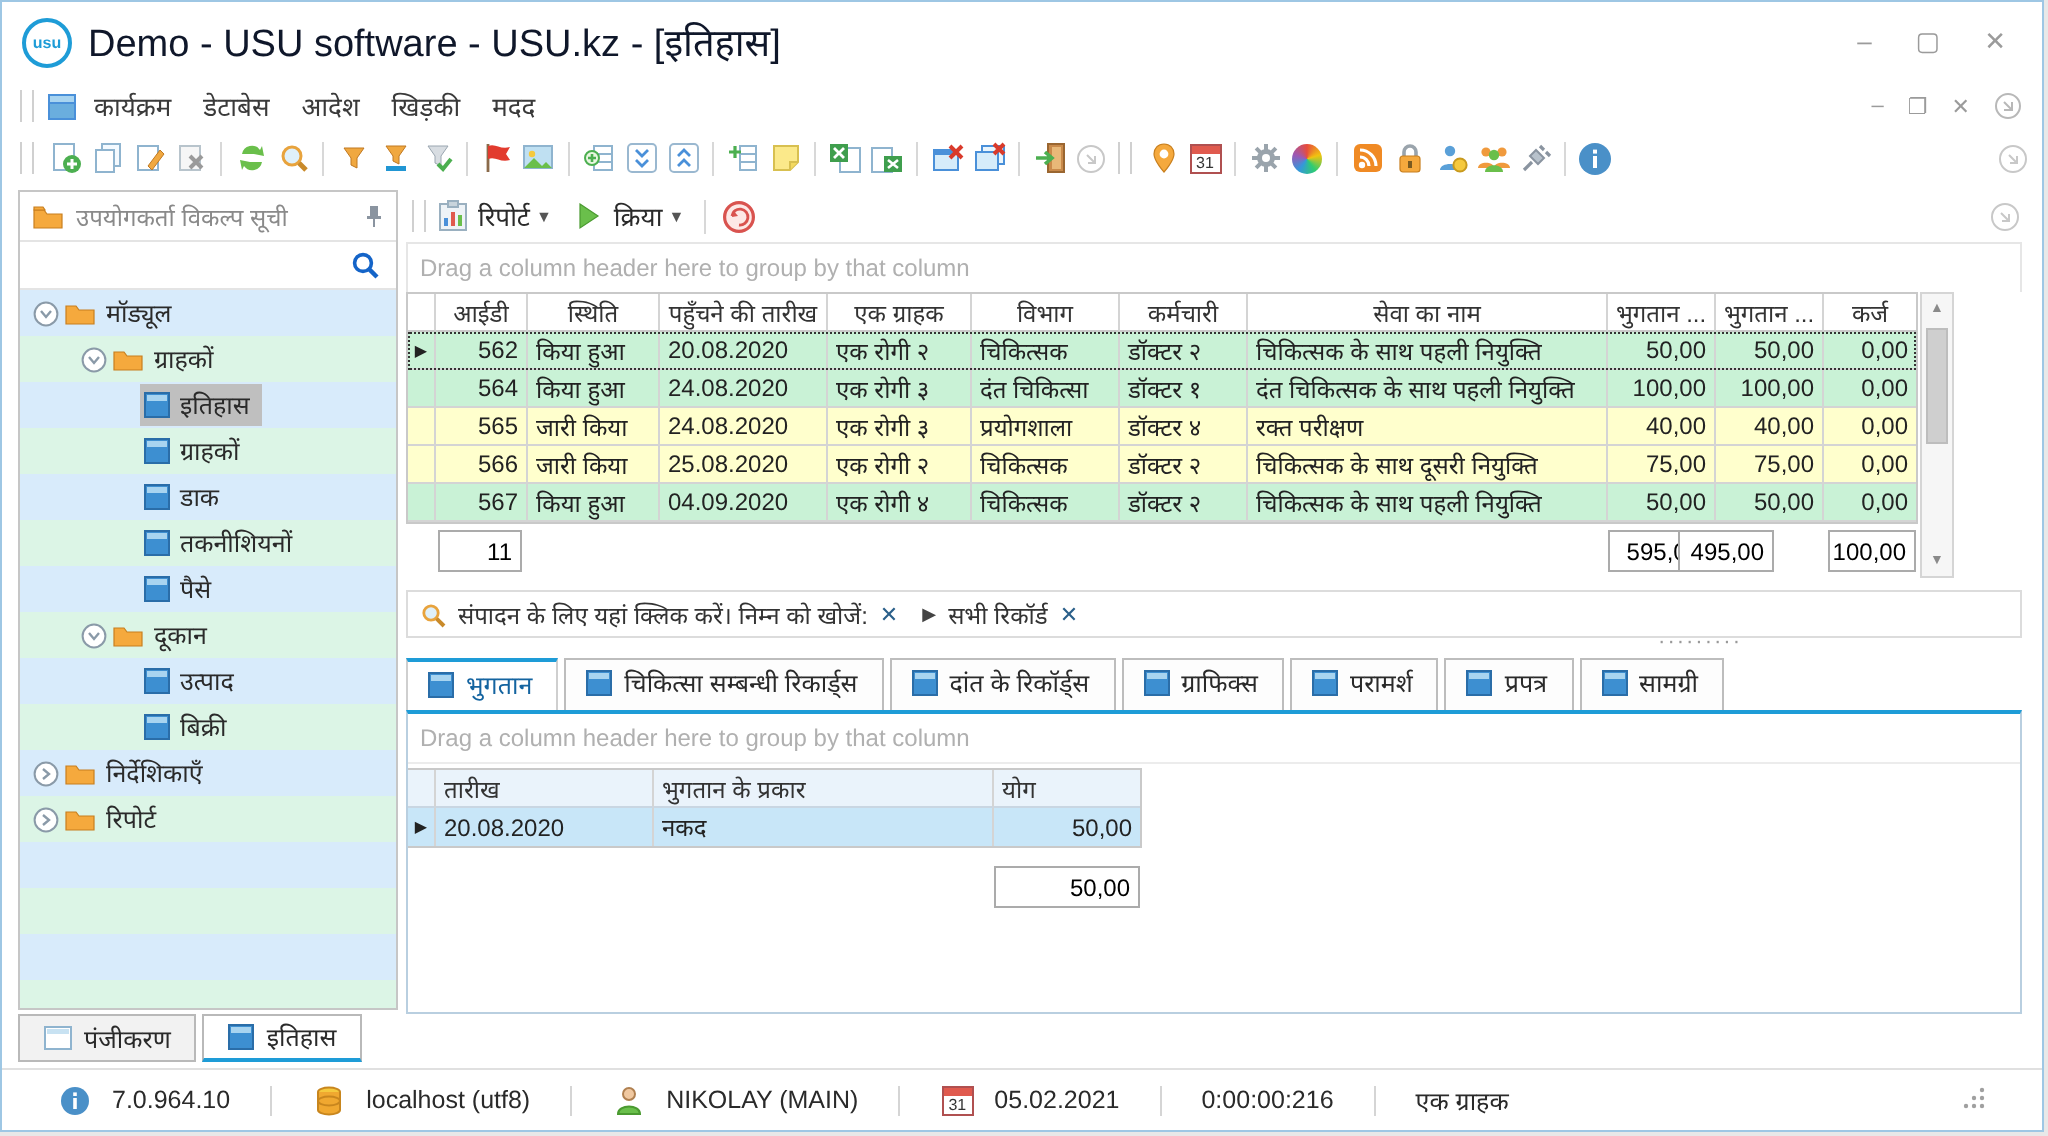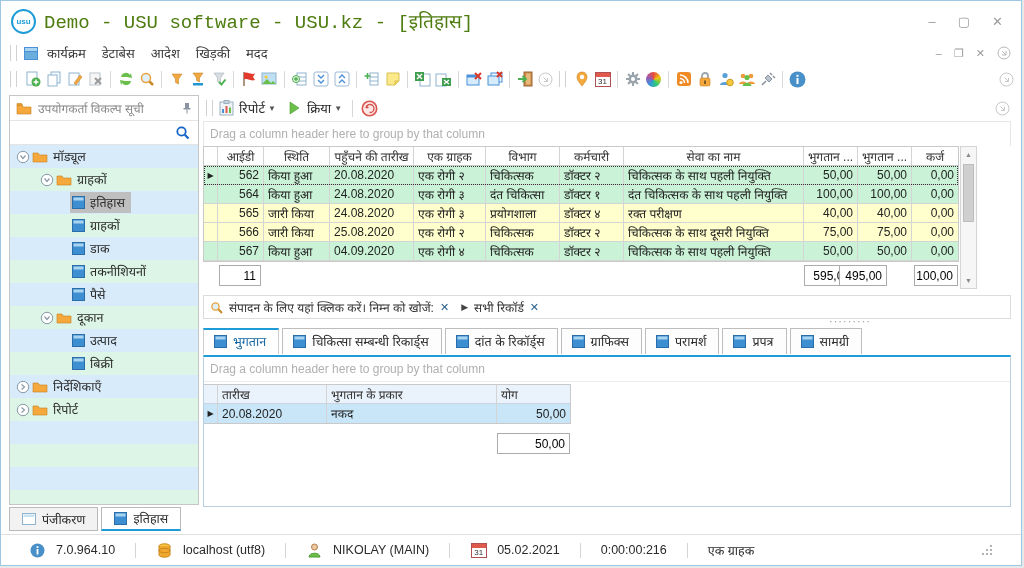--- a/index.html
+++ b/index.html
@@ -3,21 +3,21 @@
 <meta charset="utf-8">
 <style>
   html,body{margin:0;padding:0;background:#e8e8e8;font-family:"Liberation Sans","DejaVu Sans",sans-serif;}
   .window{position:relative;width:1022px;height:566px;background:#fff;border:1px solid #9ec7e4;box-sizing:border-box;display:flex;flex-direction:column;overflow:hidden;}
   .i{display:inline-flex;align-items:center;justify-content:center;width:17px;height:17px;flex:0 0 auto;}
   .sep{width:1px;height:17px;background:#d8d8d8;margin:0 4px;flex:0 0 auto;}
   .grip{width:5px;height:16px;border-left:1px solid #d0d0d0;border-right:1px solid #d0d0d0;margin:0 5px 0 3px;flex:0 0 auto;}
   
   .titlebar{height:40px;display:flex;align-items:center;padding:0 10px;flex:0 0 auto;}
   .logo{width:21px;height:21px;border:2px solid #1e9cd7;border-radius:50%;color:#1e9cd7;font-size:8px;font-weight:bold;display:flex;align-items:center;justify-content:center;margin-right:8px;}
-  .title{color:#4d7c0f;font-size:19px;white-space:nowrap;font-family:Liberation Mono, monospace;}
+  .title{color:#0f172a;font-size:19px;white-space:nowrap;}
   .wincontrols{margin-left:auto;display:flex;gap:22px;color:#9b9b9b;font-size:13px;margin-right:8px;}
   .wincontrols span{cursor:default;}
   
   .menubar{height:24px;display:flex;align-items:center;font-size:13px;color:#3a3a3a;flex:0 0 auto;padding:0 6px;}
   .menubar .mi{padding:2px 8px;}
   .mdictl{margin-left:auto;display:flex;gap:12px;color:#9b9b9b;font-size:11px;align-items:center;margin-right:4px;}
   
   .toolbar{height:28px;display:flex;align-items:center;padding:0 6px;flex:0 0 auto;}
   .tbtn{padding:1px 2px;border-radius:2px;}
   
@@ -49,21 +49,21 @@
   .grow.selrow{outline:1px dotted #333;outline-offset:-1px;}
   .gfooter{position:relative;height:29px;flex:0 0 auto;}
   .fbox{position:absolute;top:3px;height:21px;border:1px solid #ababab;background:#fff;font-size:12px;display:flex;align-items:center;justify-content:flex-end;padding:0 4px;box-sizing:border-box;}
   .vscroll{position:absolute;right:0;top:0;width:17px;height:143px;border:1px solid #d5d5d5;background:#f6f6f6;box-sizing:border-box;}
   .varrow{position:absolute;left:0;right:0;height:15px;display:flex;align-items:center;justify-content:center;color:#8a8a8a;font-size:7px;}
   .vthumb{position:absolute;left:2px;right:2px;top:17px;height:56px;background:#cfcfcf;border:1px solid #bdbdbd;}
   .filterbar{height:22px;display:flex;align-items:center;gap:6px;font-size:12px;color:#333;border:1px solid #dcdcdc;background:#fff;padding:0 6px;margin-top:4px;flex:0 0 auto;}
   .xmark{color:#2a5f8a;font-weight:bold;font-size:11px;}
   .splitter{height:9px;position:relative;flex:0 0 auto;}
   .splitter .dots{position:absolute;right:140px;top:-4px;color:#999;font-size:11px;letter-spacing:1px;}
-  .dtabs{display:flex;gap:3px;height:27px;flex:0 0 auto;align-items:flex-start;}
+  .dtabs{display:flex;gap:3px;height:27px;flex:0 0 auto;align-items:center;}
   .dtab{display:flex;align-items:center;gap:6px;font-size:12.5px;color:#2a2a2a;background:#fdfdfd;border:1px solid #bdbdbd;border-bottom:none;padding:4px 12px 5px 10px;height:26px;box-sizing:border-box;}
   .dtab.active{border-top:2px solid #1e9cd7;border-left-color:#cfcfcf;border-right-color:#cfcfcf;color:#1464a0;background:#fff;}
   .dpanel{flex:1;border:1px solid #b9cfe0;border-top:2px solid #1e9cd7;background:#fff;display:flex;flex-direction:column;min-height:0;}
   .dgroup{height:24px;display:flex;align-items:center;font-size:12px;color:#b0b0b0;padding-left:6px;border-bottom:1px solid #ececec;flex:0 0 auto;}
   .dtable{width:367px;border:1px solid #c9c9c9;border-left:none;box-sizing:border-box;margin-top:2px;}
   .dhead .gc{background:#eaf3fb;border-bottom:1px solid #c9d6e2;color:#333;}
   .d0{width:109px}.d1{width:170px}.d2{width:73px;border-right:none}
   .drow{background:#c8e6f8;}
   .dfooter{position:relative;height:34px;flex:0 0 auto;}
   

